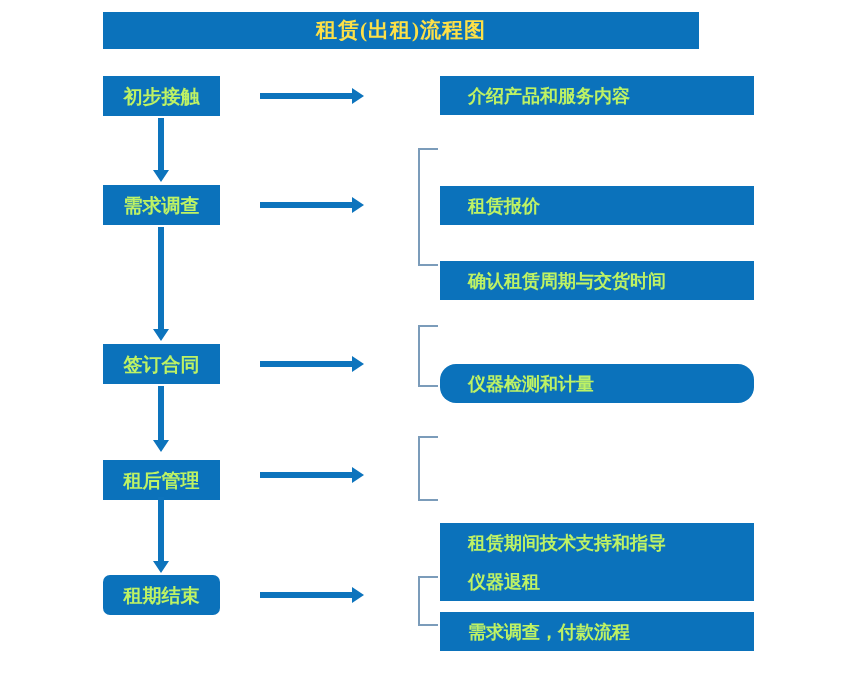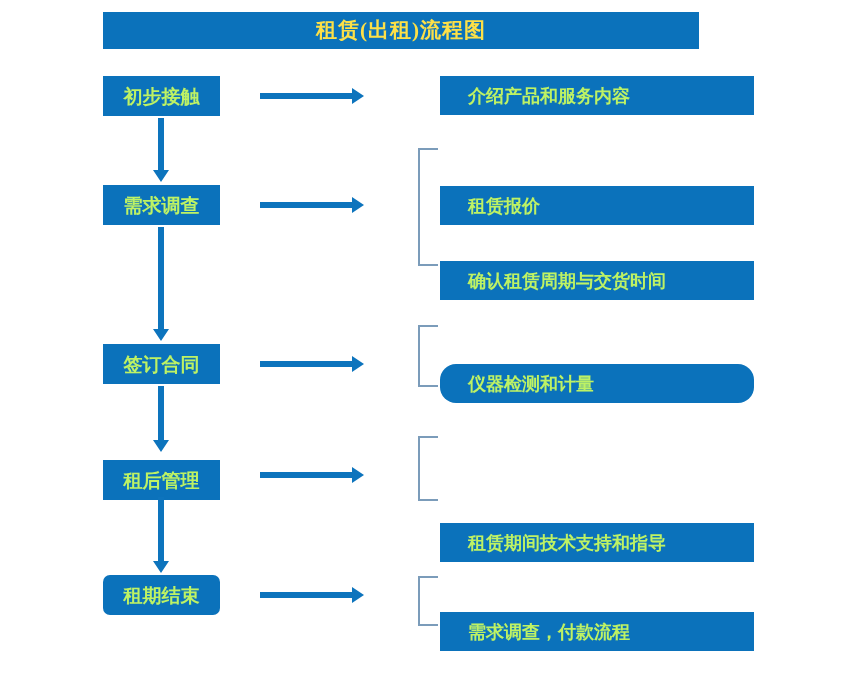--- a/index.html
+++ b/index.html
@@ -131,20 +131,21 @@
   <div class="box stage stage-2">需求调查</div>
   <div class="box stage stage-3">签订合同</div>
   <div class="box stage stage-4">租后管理</div>
   <div class="box stage stage-5">租期结束</div>
 
   <div class="box detail detail-1">介绍产品和服务内容</div>
   <div class="box detail detail-3">租赁报价</div>
   <div class="box detail detail-4">确认租赁周期与交货时间</div>
   <div class="box detail detail-6">仪器检测和计量</div>
   <div class="box detail detail-8">租赁期间技术支持和指导</div>
+  <div class="box detail detail-9">仪器退租</div>
   <div class="box detail detail-10">需求调查，付款流程</div>
 
   <div class="arrow-h ah-1">
     <svg width="104" height="18" viewBox="0 0 104 18">
       <path d="M0 6 L92 6 L92 1 L104 9 L92 17 L92 12 L0 12 Z" fill="#0d74bd"></path>
     </svg>
   </div>
   <div class="arrow-h ah-2">
     <svg width="104" height="18" viewBox="0 0 104 18">
       <path d="M0 6 L92 6 L92 1 L104 9 L92 17 L92 12 L0 12 Z" fill="#0d74bd"></path>

